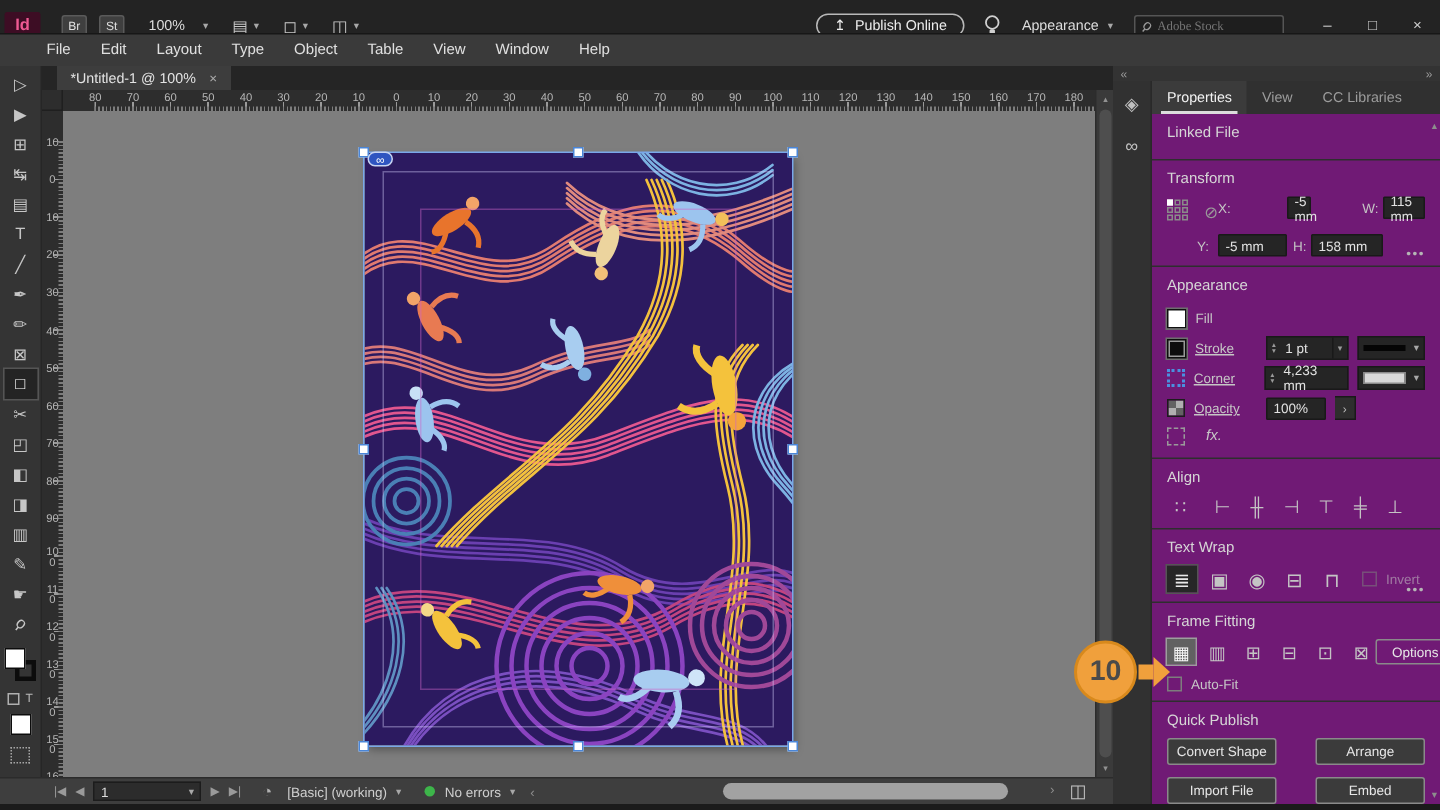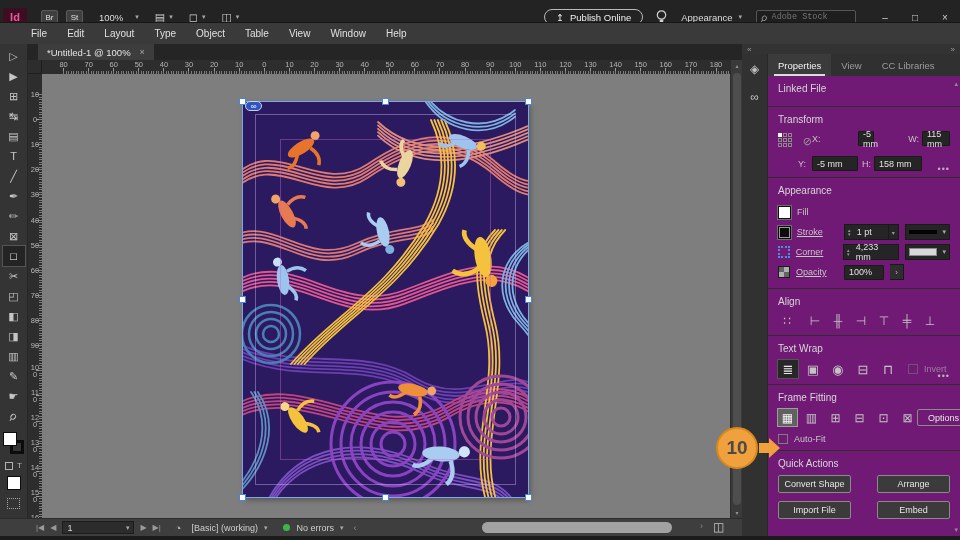--- a/index.html
+++ b/index.html
@@ -12,21 +12,21 @@
 .app-chip{width:17px;height:14px;margin-left:14px;background:#3f3f3f;border:1px solid #5a5a5a;color:#e0e0e0;font-size:8px;display:flex;align-items:center;justify-content:center;border-radius:2px}
 .app-chip+.app-chip{margin-left:8px}
 .zoom-ctl{margin-left:16px;display:flex;align-items:center;gap:12px;color:#ddd;font-size:9.5px}
 .chev{font-size:7px;color:#a8a8a8}
 .bar-tool{margin-left:16px;display:flex;align-items:center;gap:4px;color:#c9c9c9;font-size:11px}
 .spacer{flex:1}
 .publish-btn{display:flex;align-items:center;gap:6px;height:16px;padding:0 11px;border:1px solid #b9b9b9;border-radius:9px;color:#eee;font-size:9.5px;margin-right:13px}
 .bulb{margin-right:14px;display:flex}
 .workspace{display:flex;align-items:center;gap:6px;color:#ddd;font-size:9.5px;margin-right:14px}
 .search-box{display:flex;align-items:center;gap:4px;width:100px;height:15px;background:#1e1e1e;border:1px solid #555;border-radius:2px;padding:0 5px;margin-right:14px}
-.search-box input{flex:1;background:transparent;border:0;outline:0;color:#ccc;font-size:8.5px;width:70px;font-family:Liberation Mono, monospace}
+.search-box input{flex:1;background:transparent;border:0;outline:0;color:#ccc;font-size:8.5px;width:70px;font-family:Liberation Serif, serif}
 .mag{display:inline-block;transform:rotate(40deg);color:#9a9a9a;font-size:10px}
 .win-ctl{display:flex;height:22px}
 .win-btn{width:30px;display:flex;align-items:center;justify-content:center;color:#cfcfcf;font-size:10px}
 
 
 #menu-bar{position:absolute;left:0;top:22px;width:960px;height:22px;background:#3a3a3a;border-top:1px solid #171717;display:flex;align-items:center;padding-left:21px;z-index:4}
 .menu-item{padding:0 10px;color:#e0e0e0;font-size:10px;line-height:22px}
 
 
 #toolbar{position:absolute;left:0;top:44px;width:28px;height:474px;background:#343434;border-right:1px solid #262626;display:flex;flex-direction:column;align-items:center;padding-top:2px;z-index:3}
@@ -678,20 +678,24 @@
             <span class="corner-bar"></span>
             <span class="chev">▾</span>
           </div>
         </div>
         <div class="ap-row">
           <span class="checker"></span>
           <span class="ap-lbl u">Opacity</span>
           <div class="fld op-fld">100%</div>
           <span class="op-btn">›</span>
         </div>
+        <div class="ap-row" style="height:17px">
+          <span class="dash-sq"></span>
+          <span class="fx">fx.</span>
+        </div>
       </div>
 
       <div class="sect">
         <div class="sect-title">Align</div>
         <div class="icon-row">
 
         <span class="pi first-gap">∷</span>
             <span class="pi">⊢</span>
             <span class="pi">╫</span>
             <span class="pi">⊣</span>
@@ -734,21 +738,21 @@
             </div>
           <div class="btn-sm">Options</div>
         </div>
         <div class="af-row">
           <span class="cb"></span>
           <span class="cb-lbl">Auto-Fit</span>
         </div>
       </div>
 
       <div class="sect" style="border-bottom:0">
-        <div class="sect-title">Quick Actions</div>
+        <div class="sect-title">Quick Publish</div>
         <div class="qa-grid">
 
         <div class="btn">Convert Shape</div>
             <div class="btn">Arrange</div>
             <div class="btn">Import File</div>
             <div class="btn">Embed</div>
           </div>
       </div>
 
       <span class="props-scroll-up">▴</span>

